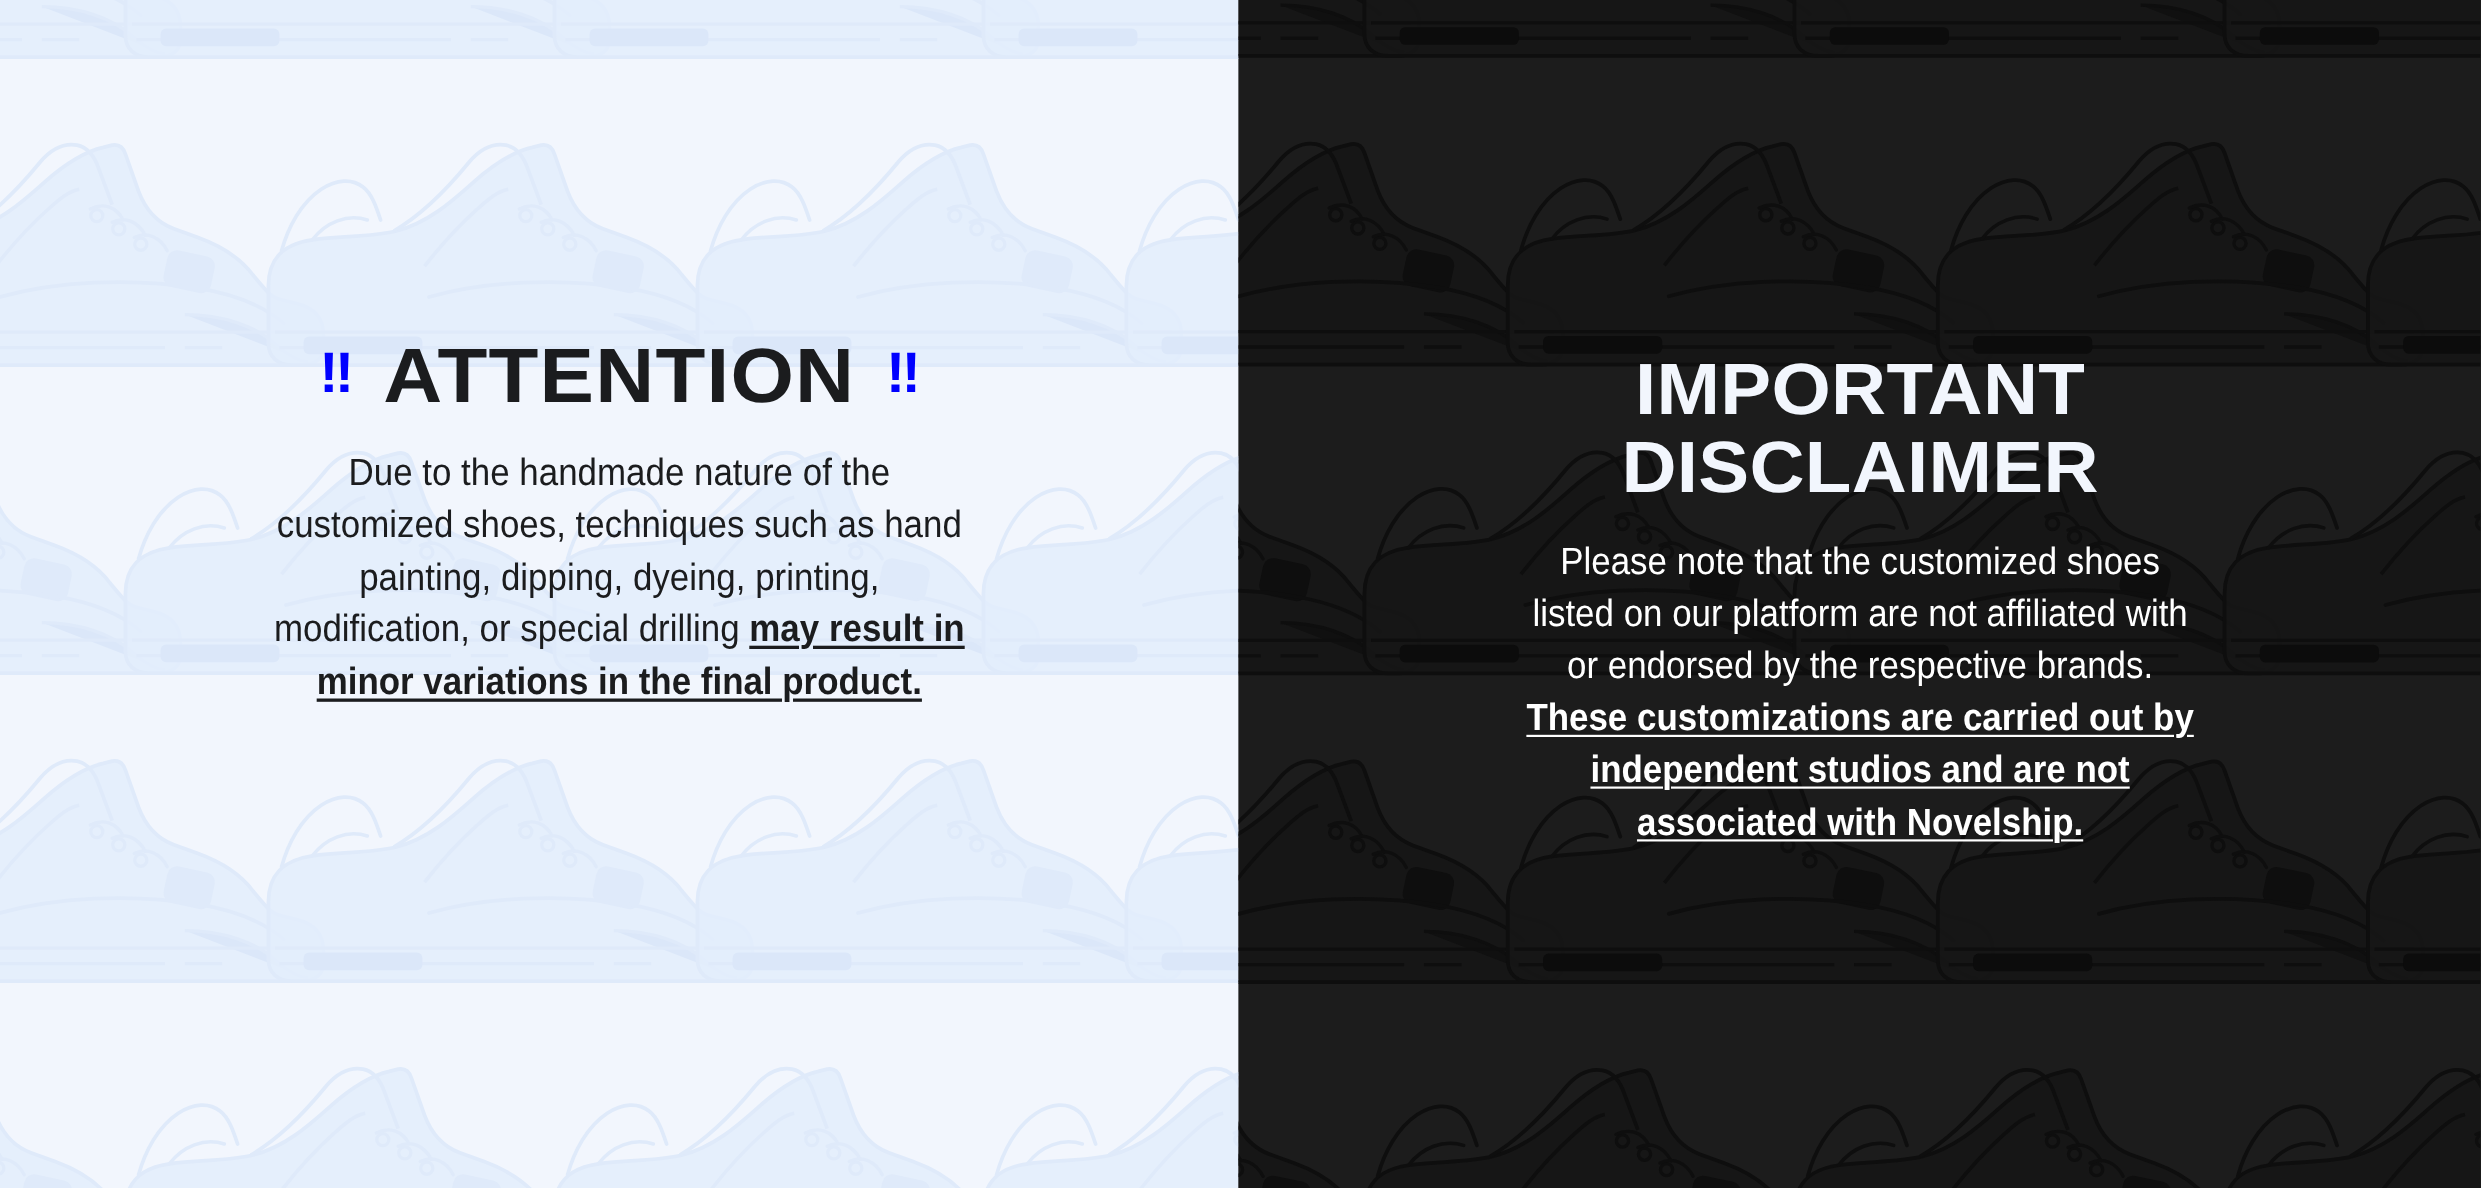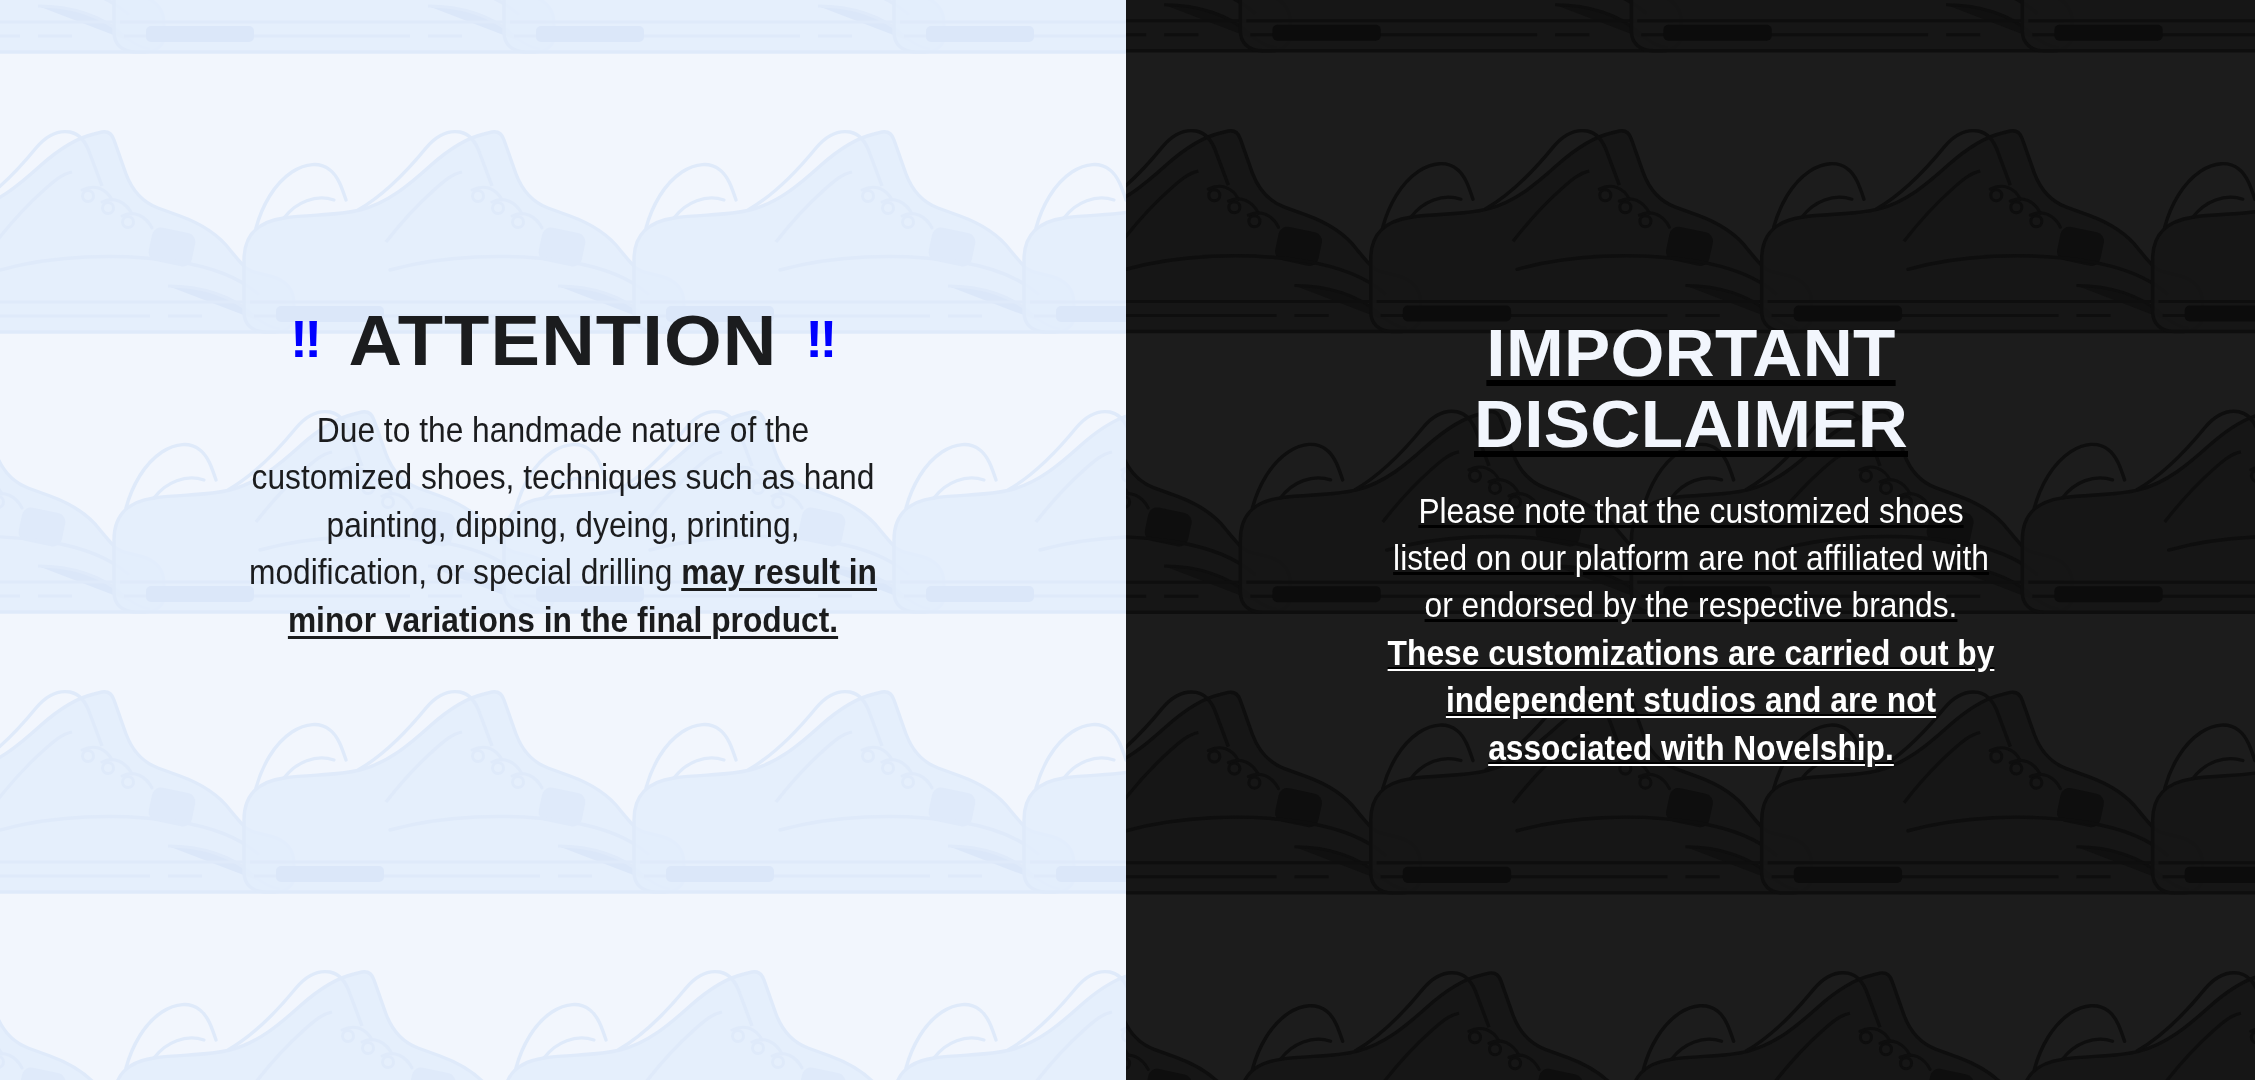--- a/index.html
+++ b/index.html
@@ -23,21 +23,21 @@
   .panel {
     position: relative;
     height: 100%;
     overflow: hidden;
     display: flex;
     align-items: flex-start;
     justify-content: center;
   }
 
   .panel-left  { width: 1126px; background: #f2f6fd; }
-  .panel-right { width: 1129px; background: #1c1c1c; text-decoration: underline; }
+  .panel-right { width: 1129px; background: #1c1c1c; }
 
   
   .pattern {
     position: absolute;
     inset: -60px -40px -40px -40px;
     z-index: 0;
     pointer-events: none;
   }
   .pattern svg { display:block; width:100%; height:100%; }
 

